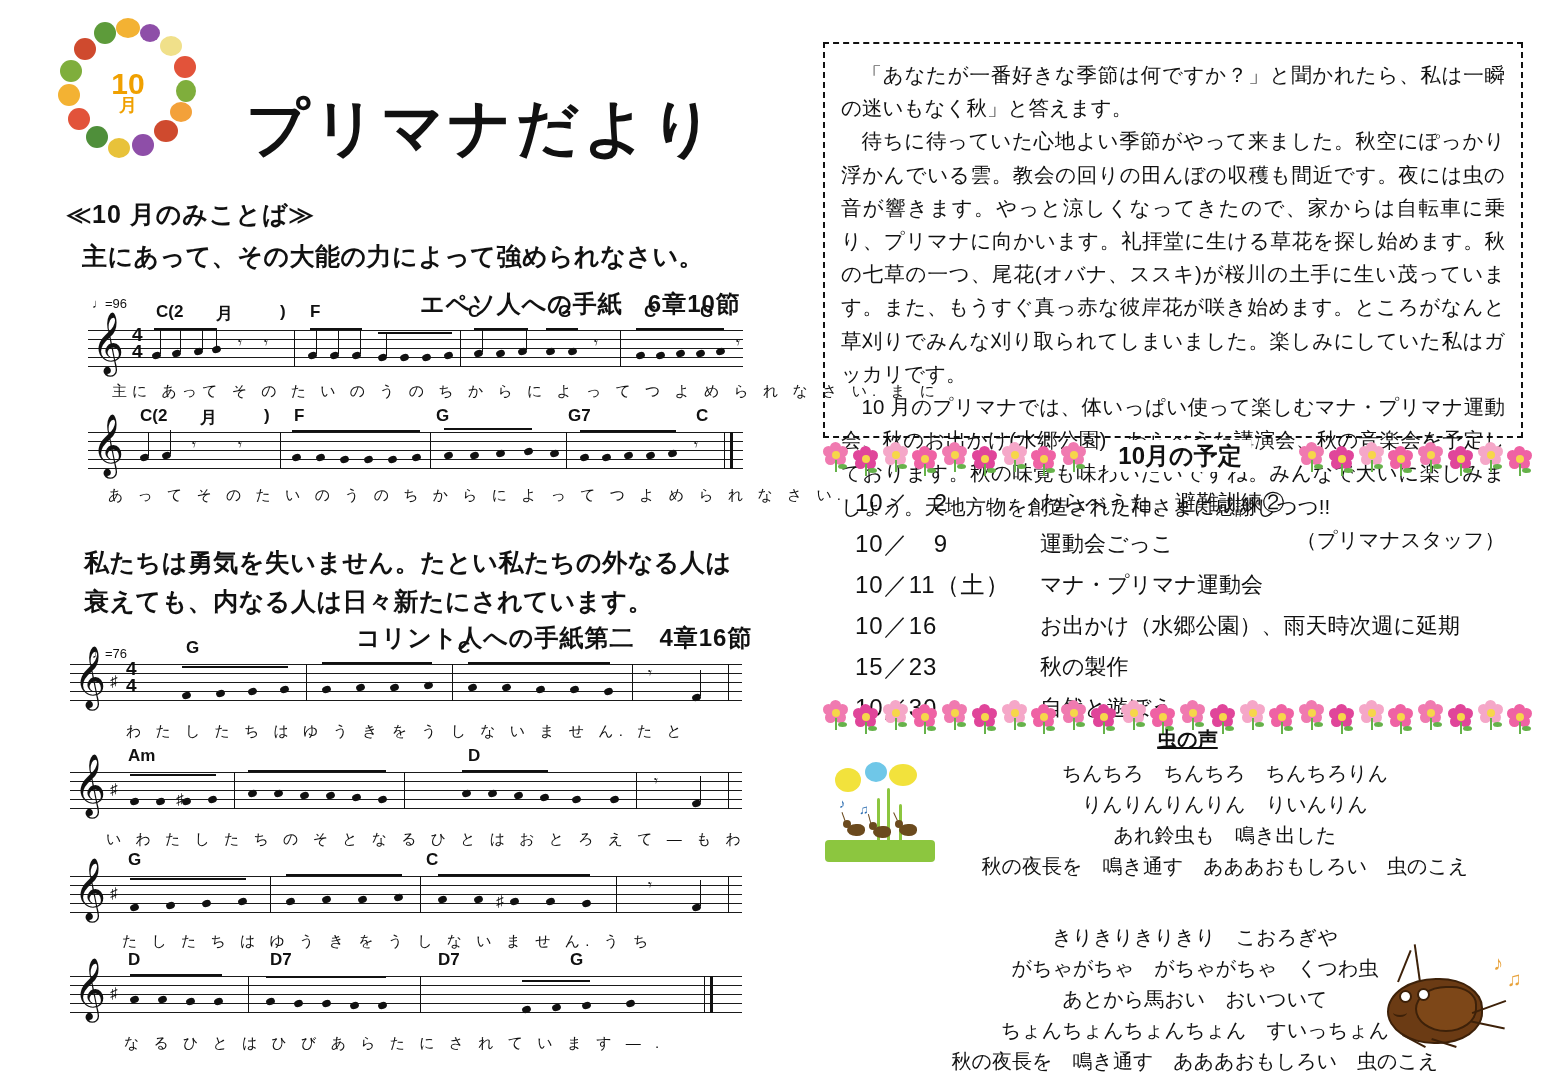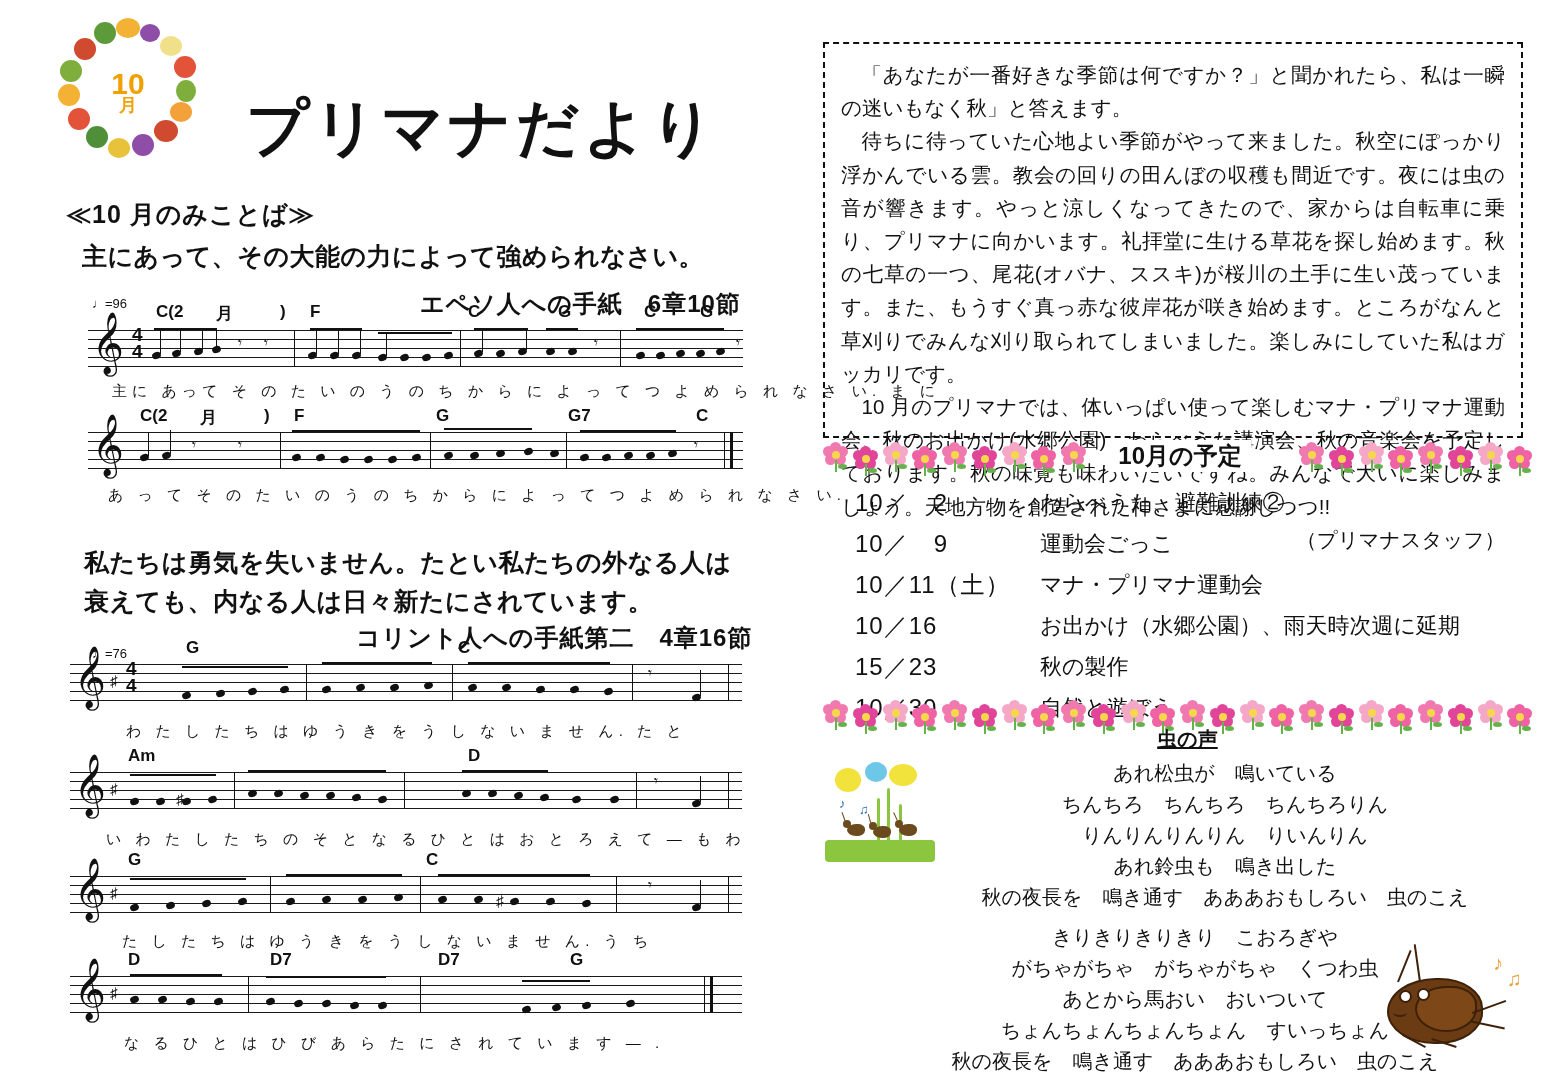--- a/index.html
+++ b/index.html
@@ -970,21 +970,20 @@
     <div class="antenna" style="left:18px;top:50px;transform:rotate(-20deg);"></div>
     <div class="bug" style="left:48px;top:64px;"></div>
     <div class="bughead" style="left:44px;top:60px;"></div>
     <div class="antenna" style="left:44px;top:52px;transform:rotate(-15deg);"></div>
     <div class="bug" style="left:74px;top:62px;"></div>
     <div class="bughead" style="left:70px;top:58px;"></div>
     <div class="antenna" style="left:70px;top:50px;transform:rotate(-25deg);"></div>
   </div>
 
   <div class="mushi1" id="song-verse-1">
-      <div>あれ松虫が　鳴いている</div>
       <div>ちんちろ　ちんちろ　ちんちろりん</div>
       <div>りんりんりんりん　りいんりん</div>
       <div>あれ鈴虫も　鳴き出した</div>
       <div>秋の夜長を　鳴き通す　あああおもしろい　虫のこえ</div>
     </div>
   <div class="mushi2" id="song-verse-2">
       <div>きりきりきりきり　こおろぎや</div>
       <div>がちゃがちゃ　がちゃがちゃ　くつわ虫</div>
       <div>あとから馬おい　おいついて</div>
       <div>ちょんちょんちょんちょん　すいっちょん</div>

